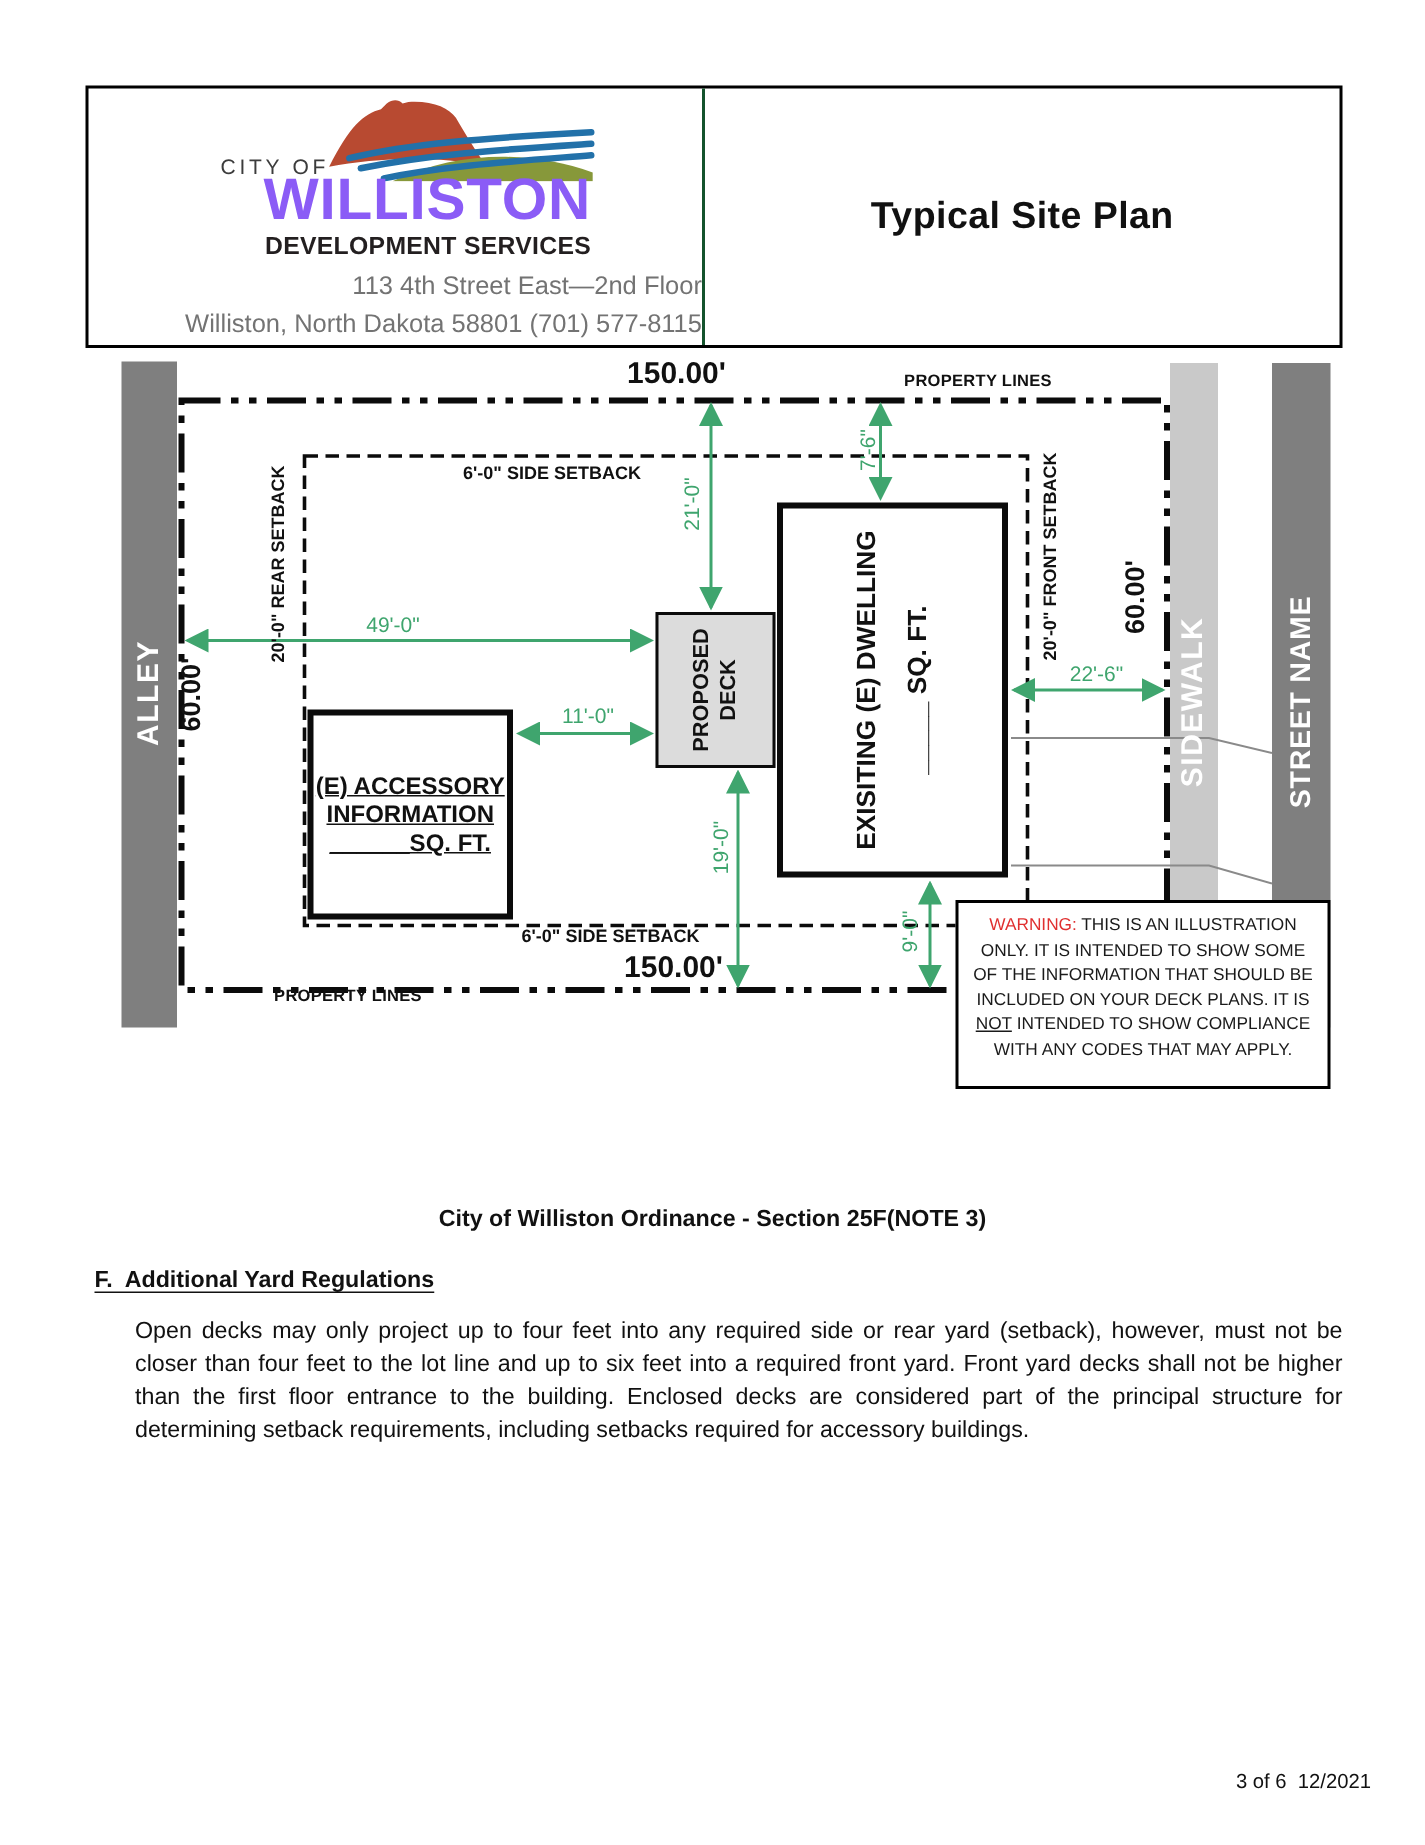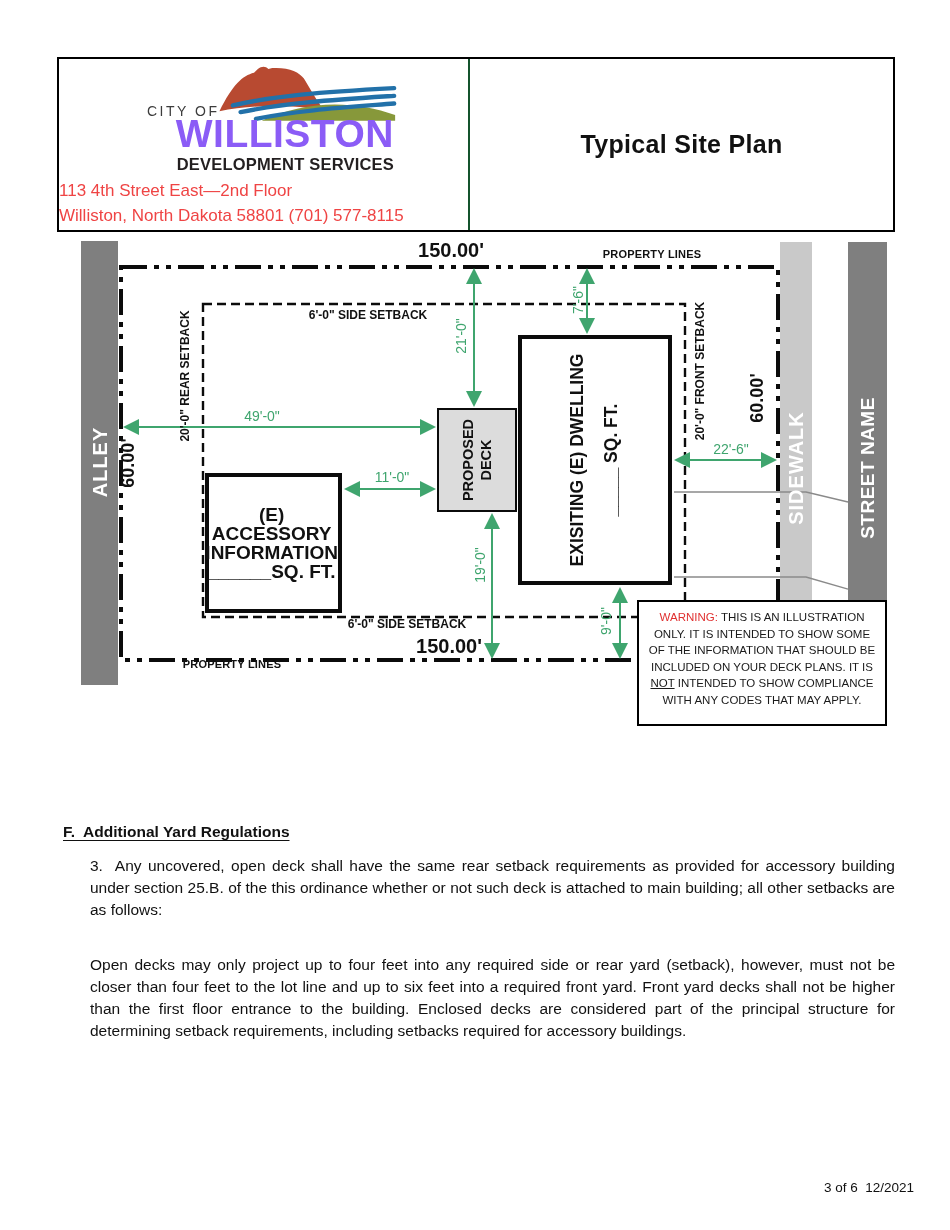--- a/index.html
+++ b/index.html
@@ -7,39 +7,39 @@
         font-family:"Liberation Sans",sans-serif;color:#111;}
   
   .hdr{position:absolute;left:57px;top:57px;width:834px;height:171px;border:2px solid #000;display:flex;}
   .hdr-left{position:relative;width:409px;height:100%;border-right:2px solid #14532d;}
   .hdr-right{position:relative;flex:1;display:flex;align-items:center;justify-content:center;}
   .doc-title{font-size:25px;font-weight:bold;letter-spacing:.3px;}
   .city-of{position:absolute;left:88px;top:44px;font-size:14px;letter-spacing:2.5px;color:#3c3c3c;}
   .logo-text{position:absolute;right:74px;top:55px;text-align:right;line-height:1;}
   .logo-name{font-size:39px;font-weight:bold;color:#8b5cf6;letter-spacing:.5px;}
   .logo-dept{font-size:16.5px;font-weight:bold;color:#231f20;margin-top:3px;letter-spacing:.2px;}
-  .hdr-address{position:absolute;left:0;top:119px;width:100%;text-align:left;font-size:17px;
-               line-height:25px;color:#ef4444;}
+  .hdr-address{position:absolute;left:0;top:119px;width:100%;text-align:right;font-size:17px;
+               line-height:25px;color:#737373;}
   
   .bar{position:absolute;z-index:0;}
   .plan-svg{position:absolute;left:0;top:0;z-index:1;pointer-events:none;}
   .bx{position:absolute;z-index:2;background:#fff;box-sizing:border-box;}
   .lbl{position:absolute;z-index:3;white-space:nowrap;transform:translate(-50%,-50%);}
   .rot{transform:translate(-50%,-50%) rotate(-90deg);}
   .rotblock{position:absolute;z-index:3;text-align:center;transform:translate(-50%,-50%) rotate(-90deg);}
   .b20{font-size:20px;font-weight:bold;}
   .b18{font-size:18px;font-weight:bold;}
   .b12{font-size:12px;font-weight:bold;}
   .b11{font-size:11px;font-weight:bold;letter-spacing:.2px;text-align:right;}
   .grn{color:#3FA56E;font-size:14px;}
   .wht{color:#fff;font-weight:bold;}
   .dwell-label{font-size:17.5px;font-weight:bold;line-height:34px;width:250px;}
   .deck-label{font-size:14.5px;font-weight:bold;line-height:18px;width:104px;}
-  .acc-box{display:flex;align-items:center;justify-content:flex-end;text-align:center;
-           font-size:19px;font-weight:bold;line-height:19px;}
+  .acc-box{display:flex;align-items:center;justify-content:center;text-align:center;
+           font-size:16px;font-weight:bold;line-height:19px;text-decoration:underline;}
   .warn{position:absolute;left:637px;top:600px;width:250px;height:126px;border:2.5px solid #000;
         background:#fff;z-index:4;box-sizing:border-box;padding:7px 8px;text-align:center;
         font-size:11.5px;line-height:16.5px;color:#1a1a1a;}
   .warn-red{color:#e03030;}
   .warn-not{text-decoration:underline;}
   
   .ord{position:absolute;left:0;top:800px;width:950px;}
   .ord-heading{text-align:center;font-size:15.5px;font-weight:bold;margin-top:4px;}
   .ord-section{margin:23px 0 0 63px;font-size:15.5px;font-weight:bold;text-decoration:underline;
                text-underline-offset:3px;}
@@ -140,20 +140,20 @@
   <div class="lbl rot grn" style="left:461px;top:336px;">21'-0"</div>
   <div class="lbl rot grn" style="left:578px;top:300px;">7'-6"</div>
   <div class="lbl rot grn" style="left:480px;top:565px;">19'-0"</div>
   <div class="lbl rot grn" style="left:606px;top:621px;">9'-0"</div>
 
   <div class="warn">
     <span class="warn-red">WARNING:</span><span> THIS IS AN ILLUSTRATION ONLY. IT IS INTENDED TO SHOW SOME OF THE INFORMATION THAT SHOULD BE INCLUDED ON YOUR DECK PLANS. IT IS </span><span class="warn-not">NOT</span><span> INTENDED TO SHOW COMPLIANCE WITH ANY CODES THAT MAY APPLY.</span>
   </div>
 
   <div class="ord">
+    <div class="ord-heading">City of Williston Ordinance - Section 25F(NOTE 3)</div>
     <div class="ord-section">F.&nbsp; Additional Yard Regulations</div>
-    <p class="ord-para">3.&nbsp; Any uncovered, open deck shall have the same rear setback requirements as provided for accessory building under section 25.B. of the this ordinance whether or not such deck is attached to main building; all other setbacks are as follows:</p>
     <p class="ord-para">Open decks may only project up to four feet into any required side or rear yard (setback), however, must not be closer than four feet to the lot line and up to six feet into a required front yard. Front yard decks shall not be higher than the first floor entrance to the building. Enclosed decks are considered part of the principal structure for determining setback requirements, including setbacks required for accessory buildings.</p>
   </div>
 
   <div class="footer">3 of 6&nbsp; 12/2021</div>
 
 </div>
 
 </body></html>

